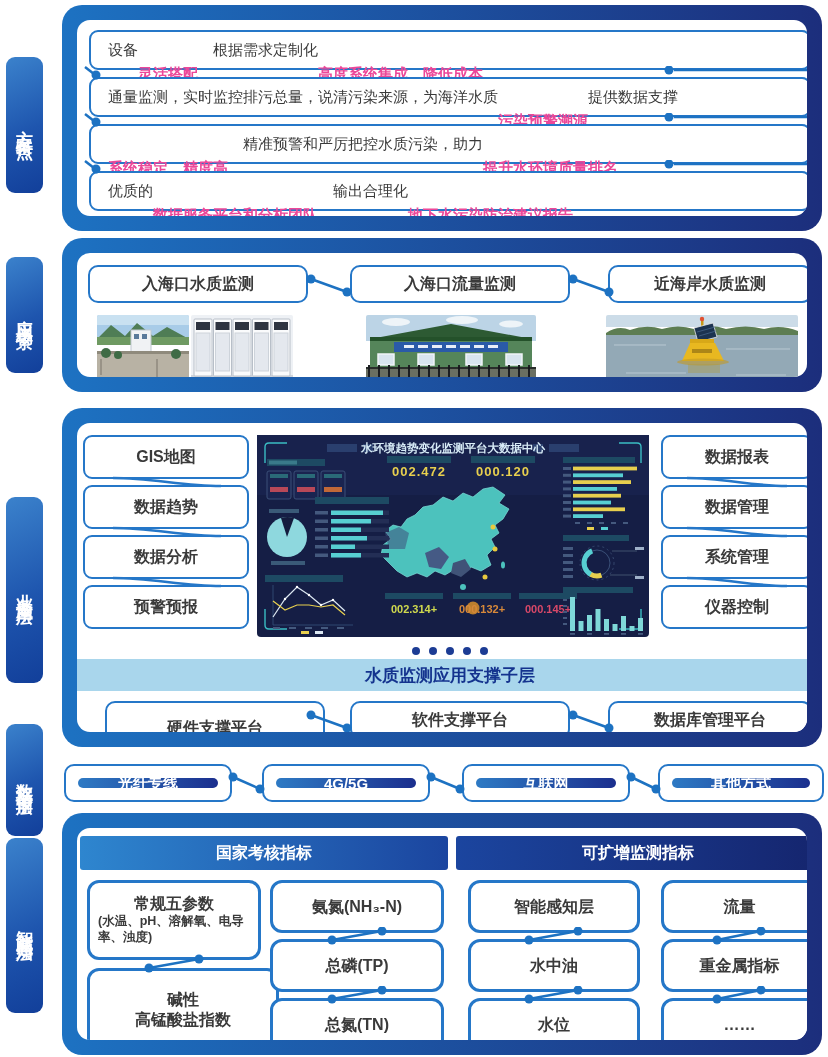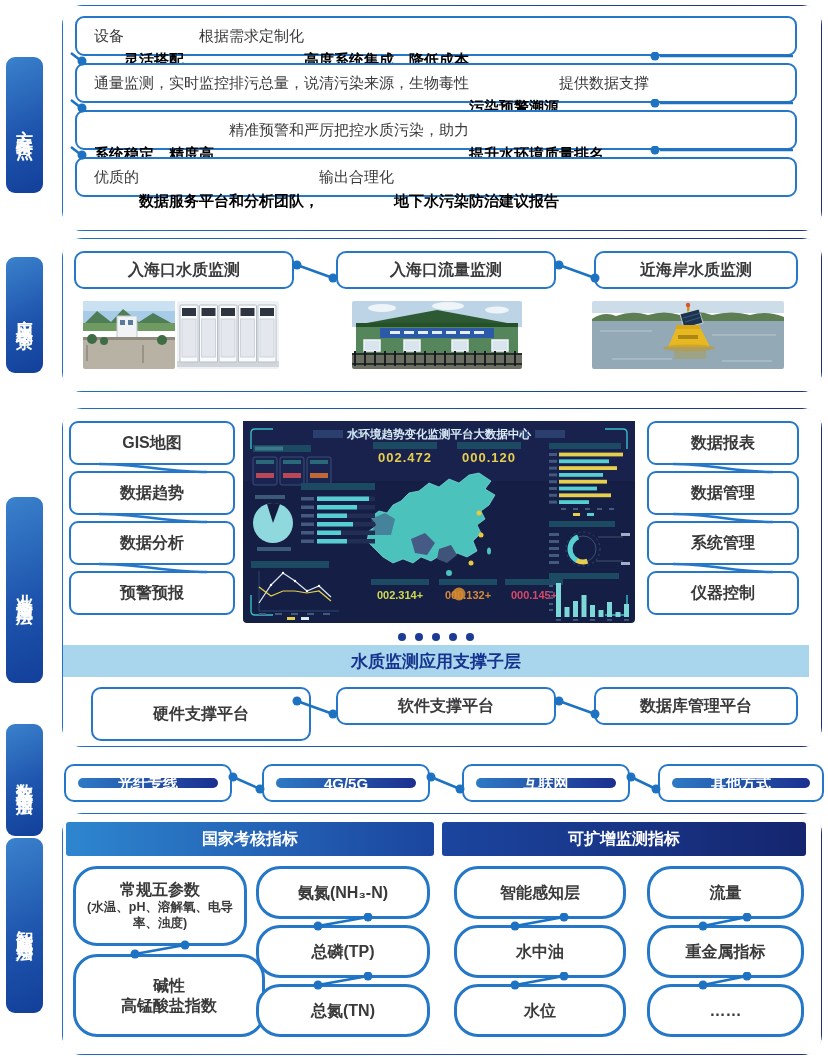--- a/index.html
+++ b/index.html
@@ -8,32 +8,32 @@
   *{box-sizing:border-box;}
 
   
   .vlabel{position:absolute;left:6px;width:37px;border-radius:9px;
     background:linear-gradient(155deg,#3b82cc 0%,#1e55ae 55%,#123f9a 100%);
     color:#fff;font-weight:bold;font-size:17px;
     writing-mode:vertical-rl;text-orientation:upright;letter-spacing:4px;
     display:flex;align-items:center;justify-content:center;}
 
   
-  .frame{position:absolute;border-radius:20px;padding:1px;
+  .frame{position:absolute;border-radius:20px;padding:15px;
     background:linear-gradient(90deg,#1d72c2 0%,#1c2e7c 100%);}
   .frame-inner{position:relative;width:100%;height:100%;background:#fff;
     border-radius:13px;overflow:hidden;}
 
   
   .wbox{position:absolute;border:2.5px solid #2577c8;border-radius:10px;background:#fff;
     display:flex;align-items:center;justify-content:center;color:#3a3a3a;}
 
   .feature-row{justify-content:flex-start;padding-left:17px;font-size:15px;
     border-radius:9px;left:12px;width:722px;height:40px;}
-  .feature-row b{font-weight:bold;color:#000000;margin-top:48px;}
+  .feature-row b{font-weight:bold;color:#ec4899;margin-top:48px;}
 
   .scn-label{font-size:16px;font-weight:bold;}
   .app-btn{font-size:16px;font-weight:bold;border-radius:9px;}
   .plat-box{font-size:16px;font-weight:bold;}
 
   .conn{position:absolute;pointer-events:none;}
   .conn circle{fill:#1d72c2;}
   .conn path,.conn line{stroke:#1d72c2;stroke-width:2.5;fill:none;}
   .wave path{stroke:#2577c8;stroke-width:2.5;fill:none;}
 
@@ -54,21 +54,21 @@
   .trans-btn{position:absolute;top:764px;height:38px;border:2.5px solid #2577c8;
     border-radius:10px;background:#fff;padding:12px;}
   .trans-btn .in{width:100%;height:100%;border-radius:6px;
     background:linear-gradient(90deg,#2e7ac4 0%,#1b2f8e 100%);
     color:#fff;font-weight:bold;font-size:15px;
     display:flex;align-items:center;justify-content:center;}
 
   
   .p-head{position:absolute;top:8px;height:34px;border-radius:3px;color:#fff;
     font-weight:bold;font-size:16px;display:flex;align-items:center;justify-content:center;}
-  .p-box{flex-direction:column;text-align:center;border-width:3px;border-radius:24px;
+  .p-box{flex-direction:column;text-align:left;border-width:3px;border-radius:12px;
     font-size:16px;font-weight:bold;line-height:1.25;}
   .p-box .sub{font-size:12.5px;font-weight:bold;padding:0 8px;}
 </style>
 </head>
 <body>
 
 <div class="vlabel" style="top:57px;height:136px">方案特点</div>
 <div class="vlabel" style="top:257px;height:116px">应用场景</div>
 <div class="vlabel" style="top:497px;height:186px">业务应用层</div>
 <div class="vlabel" style="top:724px;height:112px">数据传输层</div>
@@ -76,21 +76,21 @@
 
 <section class="frame" style="left:62px;top:5px;width:760px;height:226px">
   <div class="frame-inner">
     <div class="wbox feature-row" style="top:10px">
         <span>设备</span>
         <b>灵活搭配，</b>
         <span>根据需求定制化</span>
         <b>高度系统集成，降低成本</b>
       </div>
     <div class="wbox feature-row" style="top:57px">
-        <span>通量监测，实时监控排污总量，说清污染来源，生物毒性</span>
+        <span>通量监测，实时监控排污总量，说清污染来源，为海洋水质</span>
         <b>污染预警溯源</b>
         <span>提供数据支撑</span>
       </div>
     <div class="wbox feature-row" style="top:104px">
         <b>系统稳定、精度高，</b>
         <span>精准预警和严厉把控水质污染，助力</span>
         <b>提升水环境质量排名</b>
       </div>
     <div class="wbox feature-row" style="top:151px">
         <span>优质的</span>

